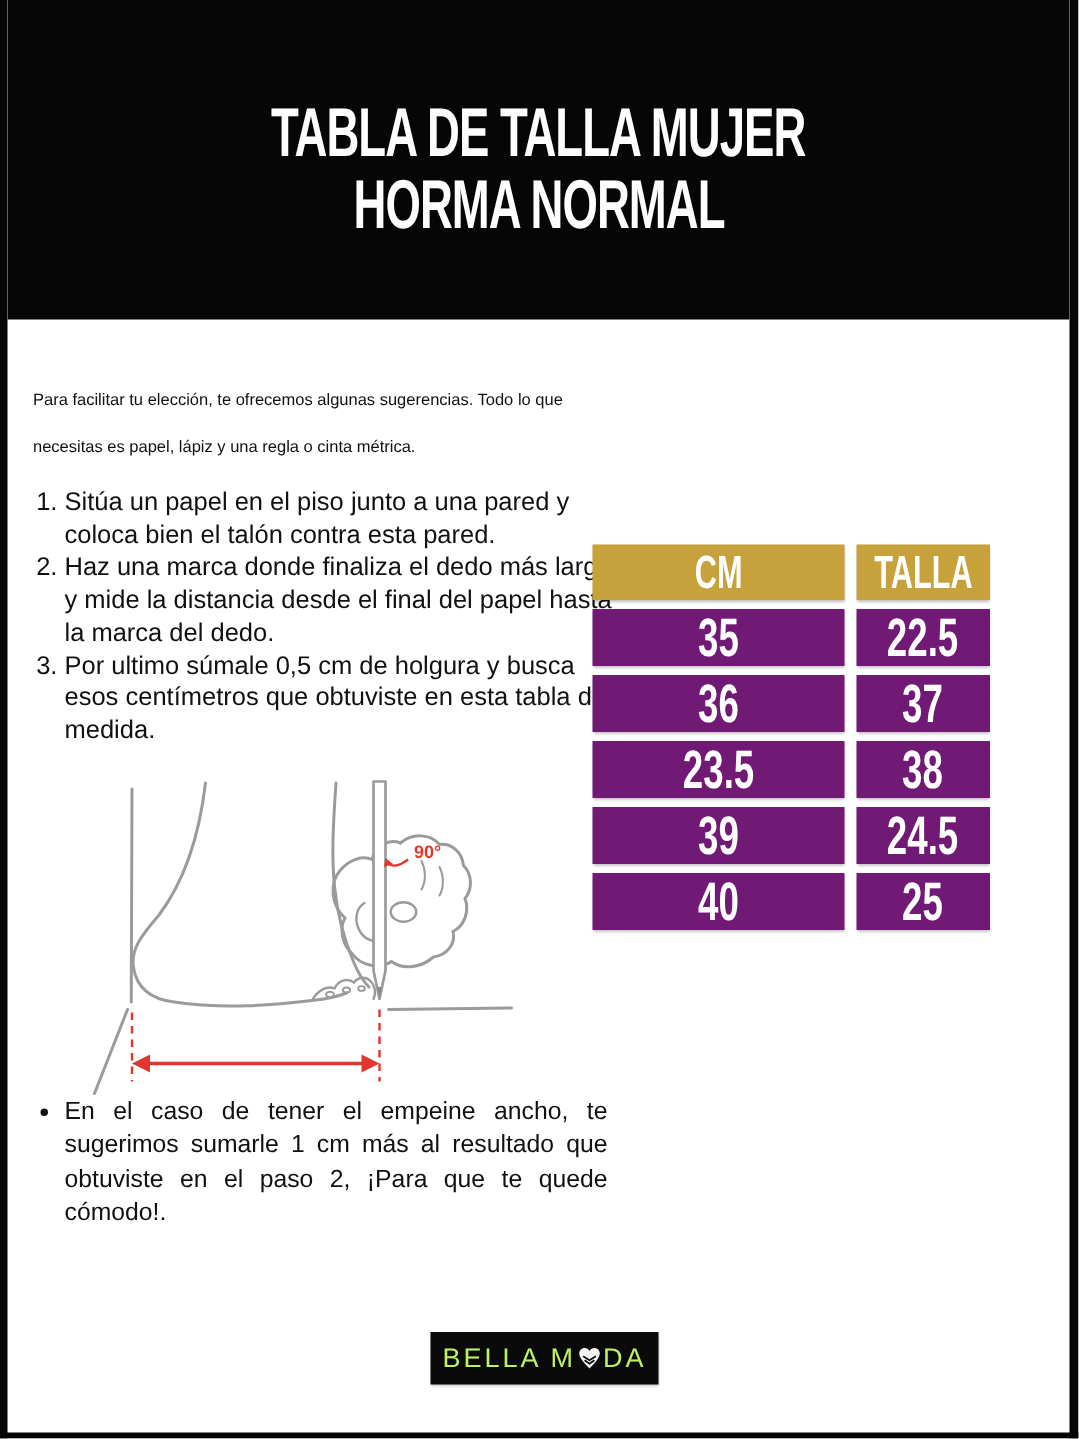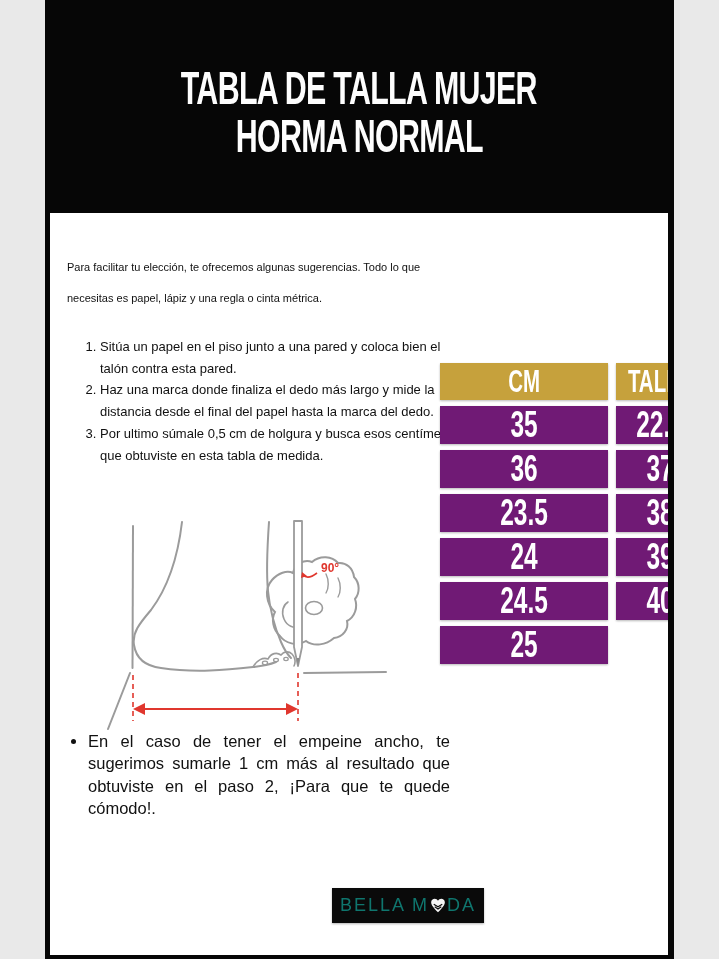--- a/index.html
+++ b/index.html
@@ -1,18 +1,18 @@
 <!DOCTYPE html>
 <html><head>
 <meta charset="utf-8">
 <style>
   html,body{margin:0;padding:0;background:#e9e9e9;}
   .page{
     position:relative;
-    width:629px;height:959px;
+    width:719px;height:959px;
     margin:0 auto;
     background:#ffffff;
     box-sizing:border-box;
     border-left:5px solid #060606;
     border-right:6px solid #060606;
     border-bottom:4px solid #060606;
     overflow:hidden;
     font-family:"Liberation Sans", sans-serif;
     color:#111;
     text-decoration:underline;
@@ -35,22 +35,22 @@
     transform-origin:center;
     white-space:nowrap;
   }
   
   .intro{
     position:absolute;left:17px;top:252px;width:374px;
     font-size:11px;line-height:31px;
   }
   ol.steps{
     position:absolute;left:17px;top:324px;width:366px;
-    margin:12px;padding:0 0 0 21px;
-    font-size:13px;line-height:21.7px;
+    margin:0;padding:0 0 0 21px;
+    font-size:17px;line-height:21.7px;
   }
   ol.steps li{margin:0;padding:0;}
   ul.note{
     position:absolute;left:21px;top:730px;width:362px;
     margin:0;padding:0 0 0 17px;
     font-size:16.5px;line-height:22.4px;
     text-align:justify;
   }
   
   .size-table{
@@ -75,21 +75,21 @@
   
   .illus{position:absolute;left:55px;top:516px;width:322px;height:215px;}
   
   .brand{
     position:absolute;left:282px;top:888px;width:152px;height:35px;
     background:#0a0a0a;
     display:flex;align-items:center;justify-content:center;
     box-shadow:0 1px 2px rgba(0,0,0,.3);
   }
   .brand .btxt{
-    color:#0f766e;font-size:18px;letter-spacing:2px;font-weight:400;
+    color:#bef264;font-size:18px;letter-spacing:2px;font-weight:400;
     display:flex;align-items:center;white-space:nowrap;
   }
   .brand svg{margin:0 1px 1px 1px;}
 </style>
 </head>
 <body>
 
 <div class="page">
 
   <div class="hero">
@@ -126,23 +126,20 @@
 
     <div class="cell">
         <span class="num">37</span>
       </div>
     <div class="cell">
         <span class="num">23.5</span>
       </div>
 
     <div class="cell">
         <span class="num">38</span>
-      </div>
-    <div class="cell">
-        <span class="num">24</span>
       </div>
 
     <div class="cell">
         <span class="num">39</span>
       </div>
     <div class="cell">
         <span class="num">24.5</span>
       </div>
 
     <div class="cell">

